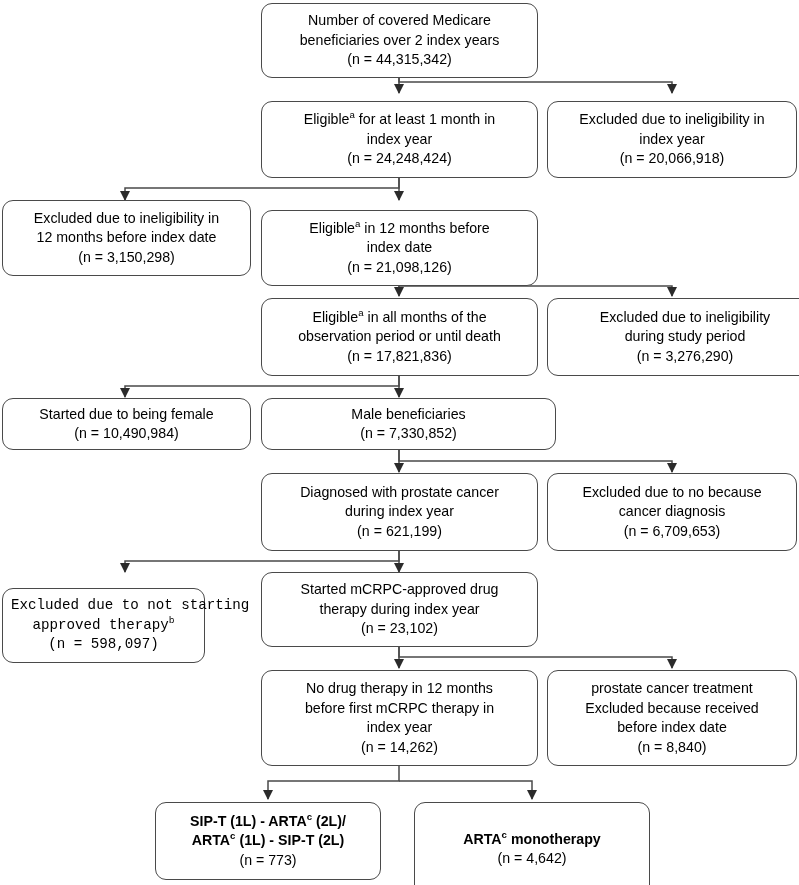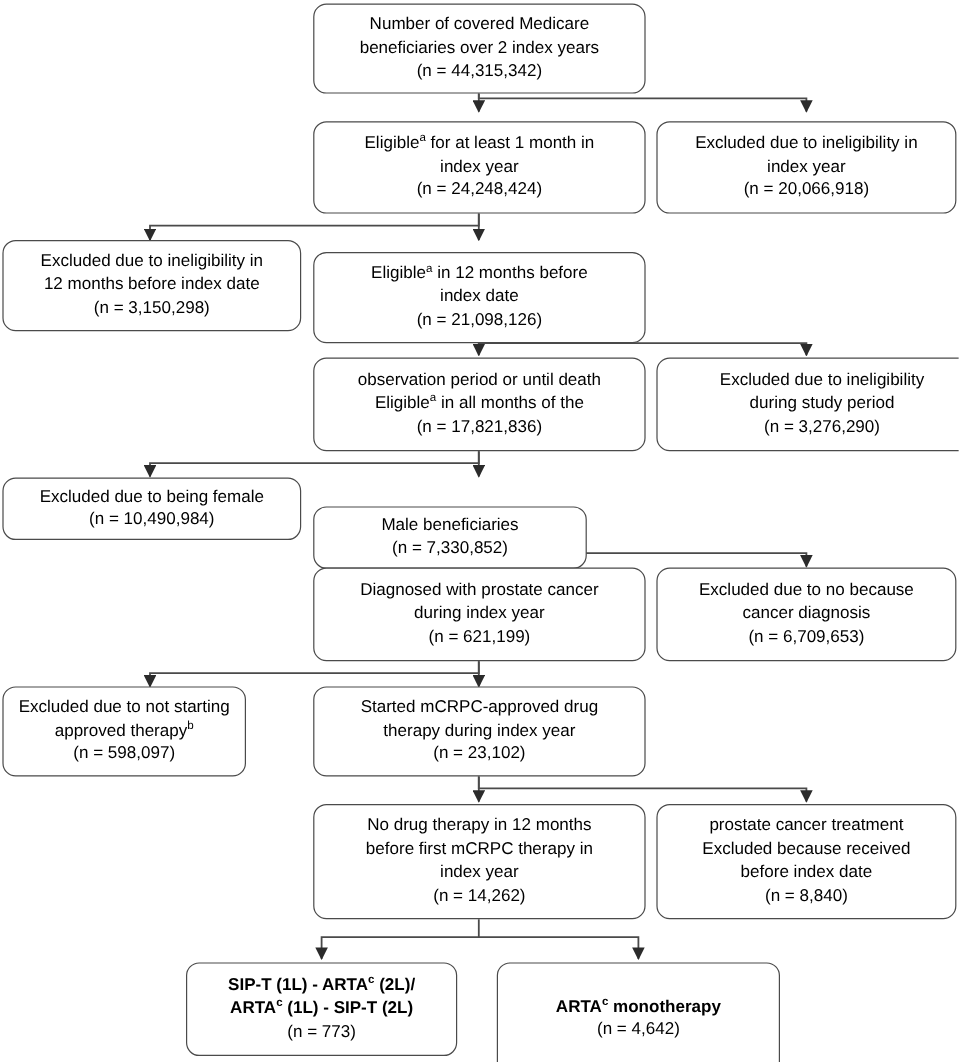--- a/index.html
+++ b/index.html
@@ -109,40 +109,40 @@
   <div class="node" style="left:261px; top:200px; width:277px; height:76px;margin-top:10px;">
     <span class="txt">
       <span class="ln">Eligible<sup>a</sup> in 12 months before</span>
       <span class="ln">index date</span>
       <span class="ln">(n = 21,098,126)</span>
     </span>
   </div>
 
   <div class="node" style="left:261px; top:298px; width:277px; height:78px;">
     <span class="txt">
+      <span class="ln">Eligible<sup>a</sup> in all months of the</span>
       <span class="ln">observation period or until death</span>
-      <span class="ln">Eligible<sup>a</sup> in all months of the</span>
       <span class="ln">(n = 17,821,836)</span>
     </span>
   </div>
   <div class="node" style="left:547px; top:298px; width:276px; height:78px;">
     <span class="txt">
       <span class="ln">Excluded due to ineligibility</span>
       <span class="ln">during study period</span>
       <span class="ln">(n = 3,276,290)</span>
     </span>
   </div>
 
   <div class="node" style="left:2px; top:398px; width:249px; height:52px;">
     <span class="txt">
-      <span class="ln">Excluded due to being female</span>
+      <span class="ln">Started due to being female</span>
       <span class="ln">(n = 10,490,984)</span>
     </span>
   </div>
-  <div class="node" style="left:261px; top:398px; width:228px; height:52px;margin-top:24px;">
+  <div class="node" style="left:261px; top:398px; width:295px; height:52px;">
     <span class="txt">
       <span class="ln">Male beneficiaries</span>
       <span class="ln">(n = 7,330,852)</span>
     </span>
   </div>
 
   <div class="node" style="left:261px; top:473px; width:277px; height:78px;justify-content:center;">
     <span class="txt">
       <span class="ln">Diagnosed with prostate cancer</span>
       <span class="ln">during index year</span>
@@ -150,21 +150,21 @@
     </span>
   </div>
   <div class="node" style="left:547px; top:473px; width:250px; height:78px;">
     <span class="txt">
       <span class="ln">Excluded due to no because</span>
       <span class="ln">cancer diagnosis</span>
       <span class="ln">(n = 6,709,653)</span>
     </span>
   </div>
 
-  <div class="node" style="left:2px; top:572px; width:203px; height:75px;">
+  <div class="node" style="left:2px; top:588px; width:203px; height:75px;font-family:Liberation Mono, monospace;">
     <span class="txt">
       <span class="ln">Excluded due to not starting</span>
       <span class="ln">approved therapy<sup>b</sup></span>
       <span class="ln">(n = 598,097)</span>
     </span>
   </div>
   <div class="node" style="left:261px; top:572px; width:277px; height:75px;">
     <span class="txt">
       <span class="ln">Started mCRPC-approved drug</span>
       <span class="ln">therapy during index year</span>

